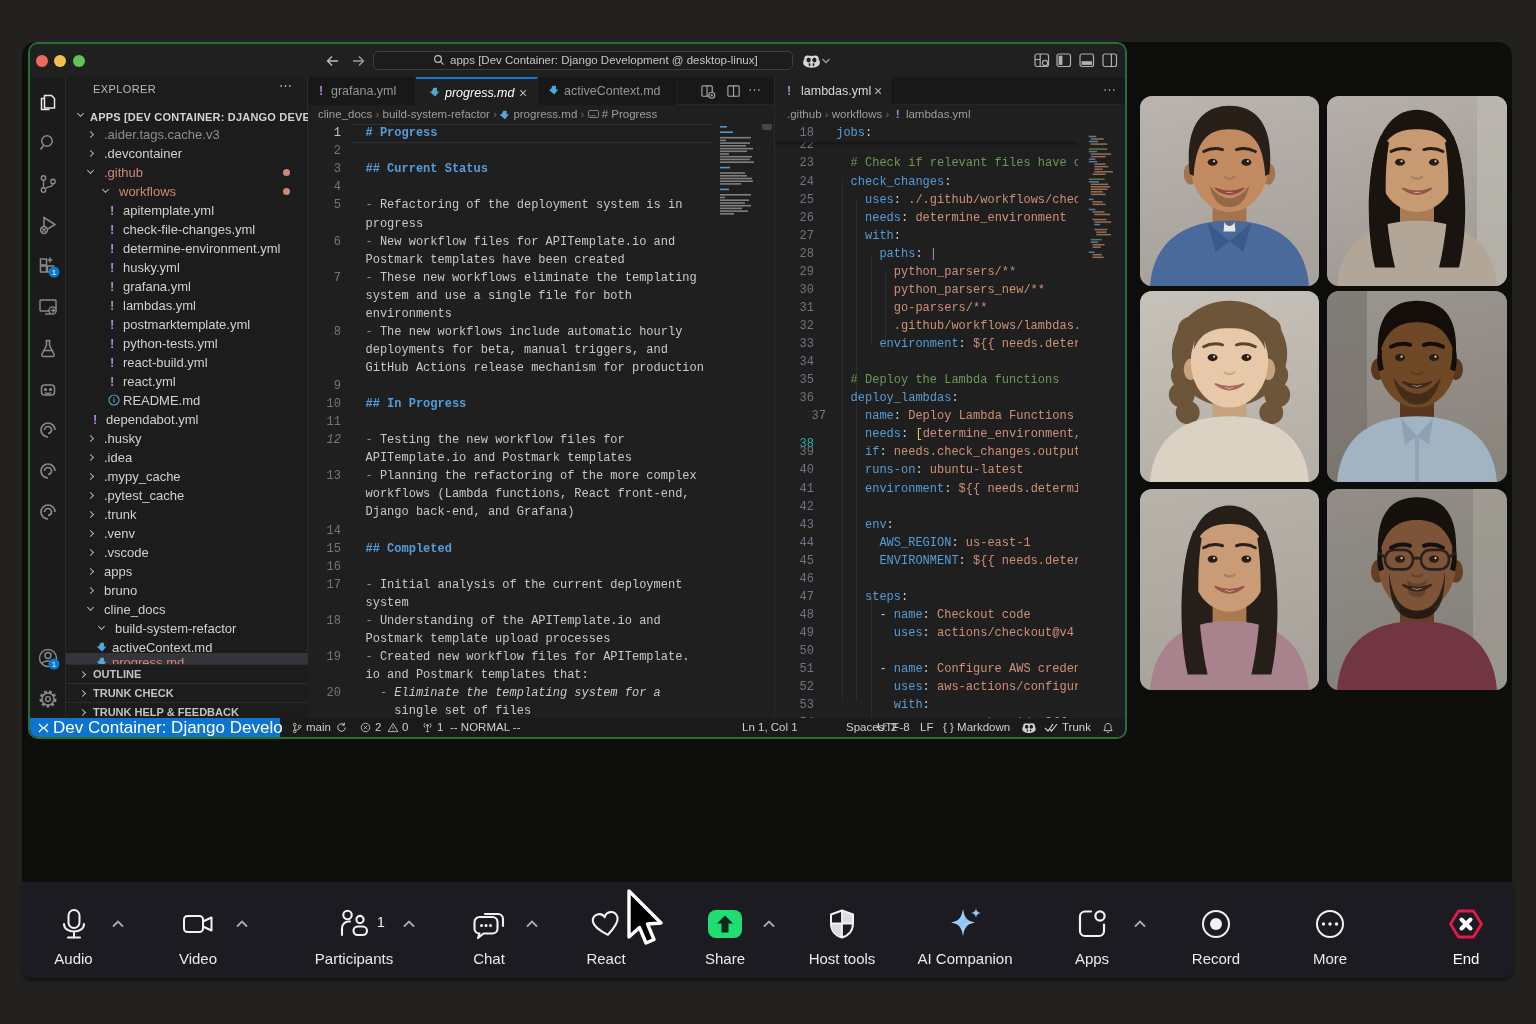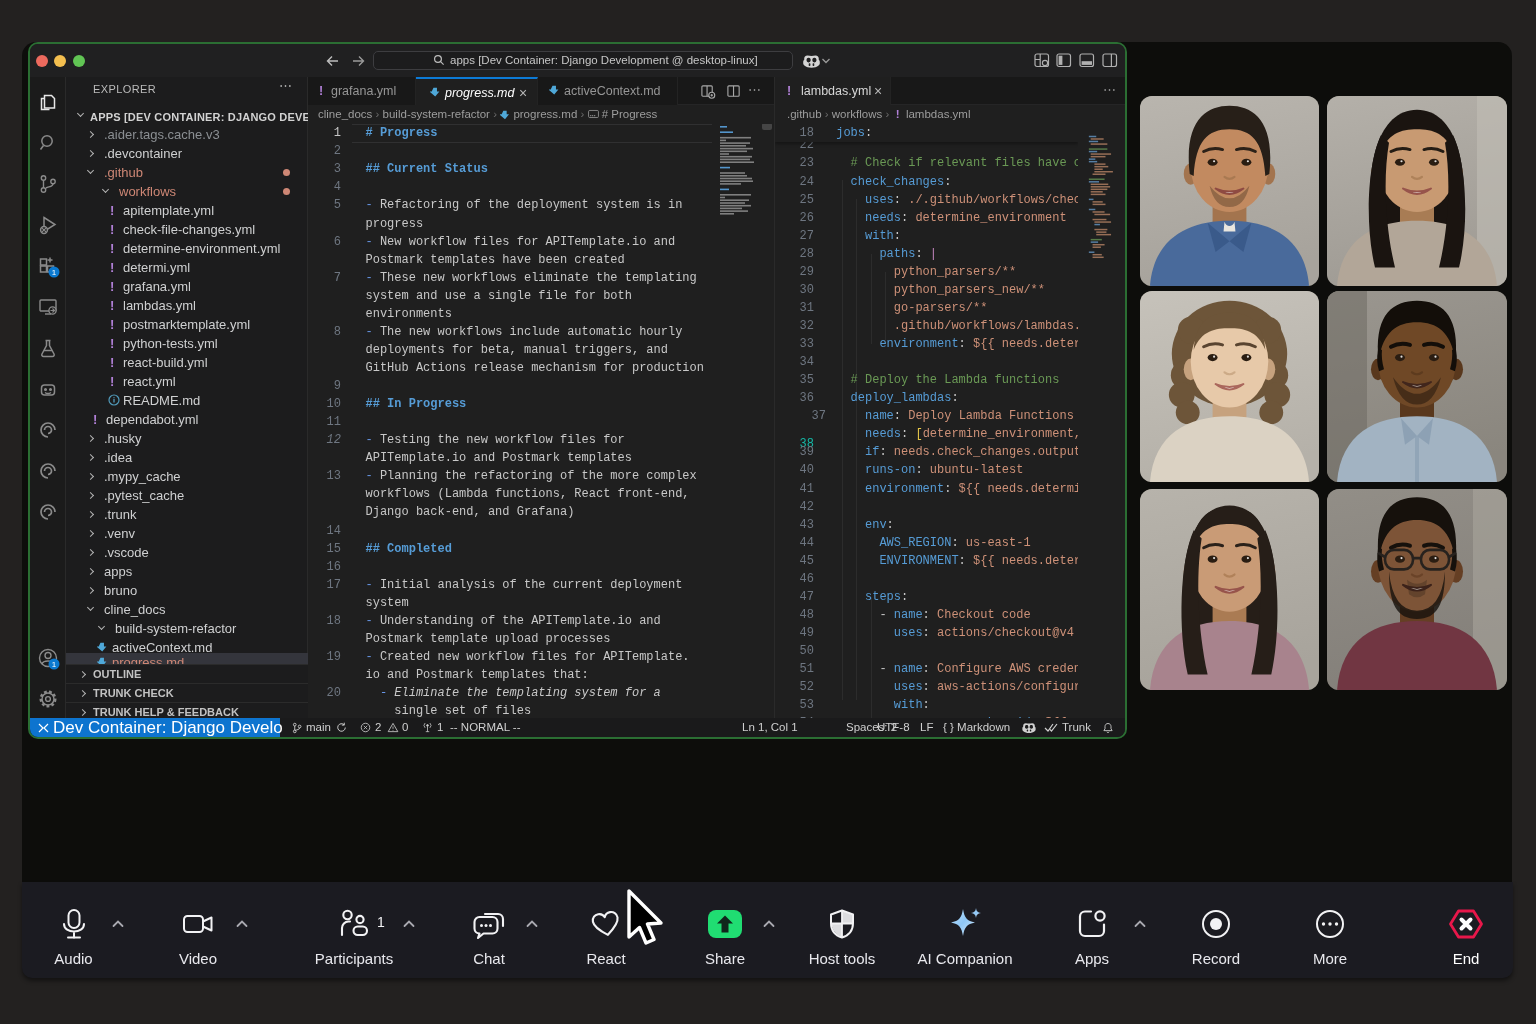--- a/index.html
+++ b/index.html
@@ -182,21 +182,21 @@
 <div class="abs" style="left:27px;top:6px;font-size:11px;letter-spacing:.4px;color:#bcbcbc;">EXPLORER</div>
 <div class="abs" style="left:213px;top:1px;font-size:13px;color:#cccccc;letter-spacing:1px;">⋯</div>
 <div class="srow" style="top:28.5px;"><span class="tchev open" style="left:12px;"></span><span class="abs" style="left:24px;font-size:11px;font-weight:bold;color:#d2d2d2;letter-spacing:.2px;top:2.5px;">APPS [DEV CONTAINER: DJANGO DEVELOP…</span></div>
 <div class="srow" style="top:47.5px;"><span class="tchev closed" style="left:22px;"></span><span class="abs" style="left:38px;color:#8b8f93;">.aider.tags.cache.v3</span></div>
 <div class="srow" style="top:66.5px;"><span class="tchev closed" style="left:22px;"></span><span class="abs" style="left:38px;color:#cfd0d1;">.devcontainer</span></div>
 <div class="srow" style="top:85.5px;"><span class="tchev open" style="left:22px;"></span><span class="abs" style="left:38px;color:#ce8775;">.github</span><span class="abs" style="left:217px;top:6px;width:7px;height:7px;border-radius:4px;background:#ce8775;"></span></div>
 <div class="srow" style="top:104.5px;"><span class="tchev open" style="left:37px;"></span><span class="abs" style="left:53px;color:#ce8775;">workflows</span><span class="abs" style="left:217px;top:6px;width:7px;height:7px;border-radius:4px;background:#ce8775;"></span></div>
 <div class="srow" style="top:123.5px;"><span class="abs" style="left:44px;top:0;font-weight:bold;color:#b180d7;font-size:13px;">!</span><span class="abs" style="left:57px;color:#cfd0d1;">apitemplate.yml</span></div>
 <div class="srow" style="top:142.5px;"><span class="abs" style="left:44px;top:0;font-weight:bold;color:#b180d7;font-size:13px;">!</span><span class="abs" style="left:57px;color:#cfd0d1;">check-file-changes.yml</span></div>
 <div class="srow" style="top:161.5px;"><span class="abs" style="left:44px;top:0;font-weight:bold;color:#b180d7;font-size:13px;">!</span><span class="abs" style="left:57px;color:#cfd0d1;">determine-environment.yml</span></div>
-<div class="srow" style="top:180.5px;"><span class="abs" style="left:44px;top:0;font-weight:bold;color:#b180d7;font-size:13px;">!</span><span class="abs" style="left:57px;color:#cfd0d1;">determi.yml</span></div>
+<div class="srow" style="top:180.5px;"><span class="abs" style="left:44px;top:0;font-weight:bold;color:#b180d7;font-size:13px;">!</span><span class="abs" style="left:57px;color:#cfd0d1;">husky.yml</span></div>
 <div class="srow" style="top:199.5px;"><span class="abs" style="left:44px;top:0;font-weight:bold;color:#b180d7;font-size:13px;">!</span><span class="abs" style="left:57px;color:#cfd0d1;">grafana.yml</span></div>
 <div class="srow" style="top:218.5px;"><span class="abs" style="left:44px;top:0;font-weight:bold;color:#b180d7;font-size:13px;">!</span><span class="abs" style="left:57px;color:#cfd0d1;">lambdas.yml</span></div>
 <div class="srow" style="top:237.5px;"><span class="abs" style="left:44px;top:0;font-weight:bold;color:#b180d7;font-size:13px;">!</span><span class="abs" style="left:57px;color:#cfd0d1;">postmarktemplate.yml</span></div>
 <div class="srow" style="top:256.5px;"><span class="abs" style="left:44px;top:0;font-weight:bold;color:#b180d7;font-size:13px;">!</span><span class="abs" style="left:57px;color:#cfd0d1;">python-tests.yml</span></div>
 <div class="srow" style="top:275.5px;"><span class="abs" style="left:44px;top:0;font-weight:bold;color:#b180d7;font-size:13px;">!</span><span class="abs" style="left:57px;color:#cfd0d1;">react-build.yml</span></div>
 <div class="srow" style="top:294.5px;"><span class="abs" style="left:44px;top:0;font-weight:bold;color:#b180d7;font-size:13px;">!</span><span class="abs" style="left:57px;color:#cfd0d1;">react.yml</span></div>
 <div class="srow" style="top:313.5px;"><svg class="abs" style="left:42px;top:3.5px;" width="12" height="12" viewBox="0 0 12 12">
           <circle cx="6" cy="6" r="5" stroke="#519aba" fill="none" stroke-width="1.2"></circle>
           <path d="M6 5 v3.4 M6 3.2 v1" stroke="#519aba" stroke-width="1.3"></path>
         </svg><span class="abs" style="left:57px;color:#cfd0d1;">README.md</span></div>

